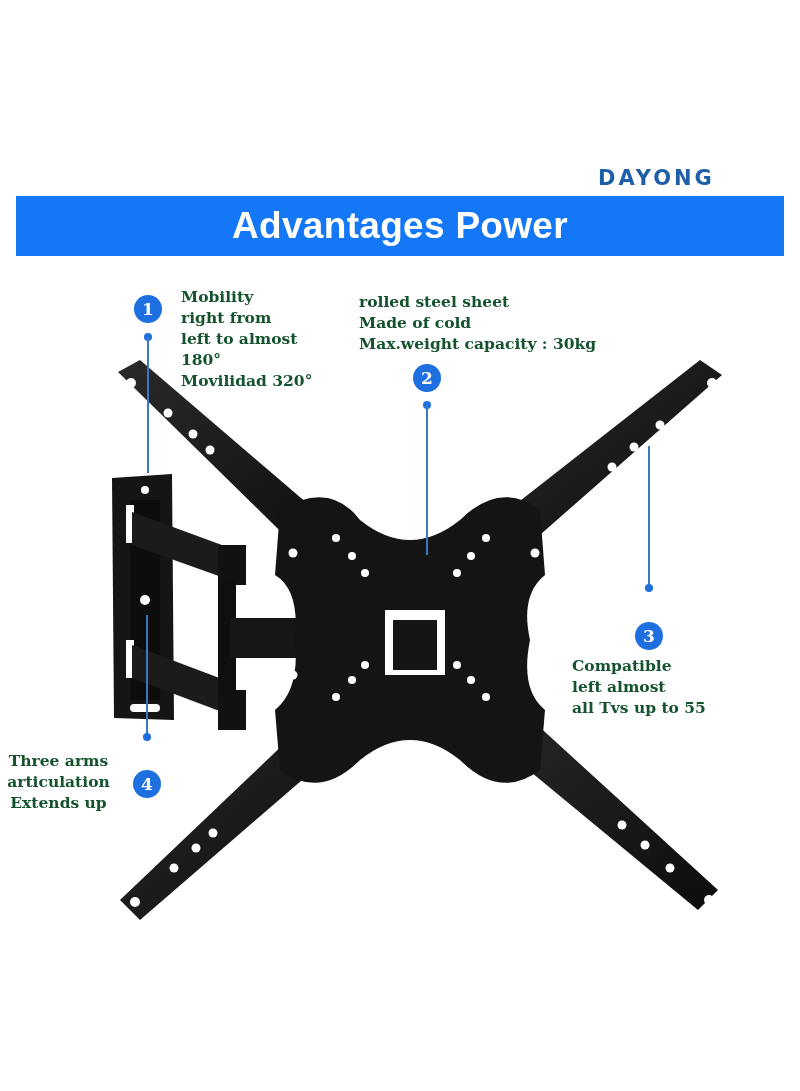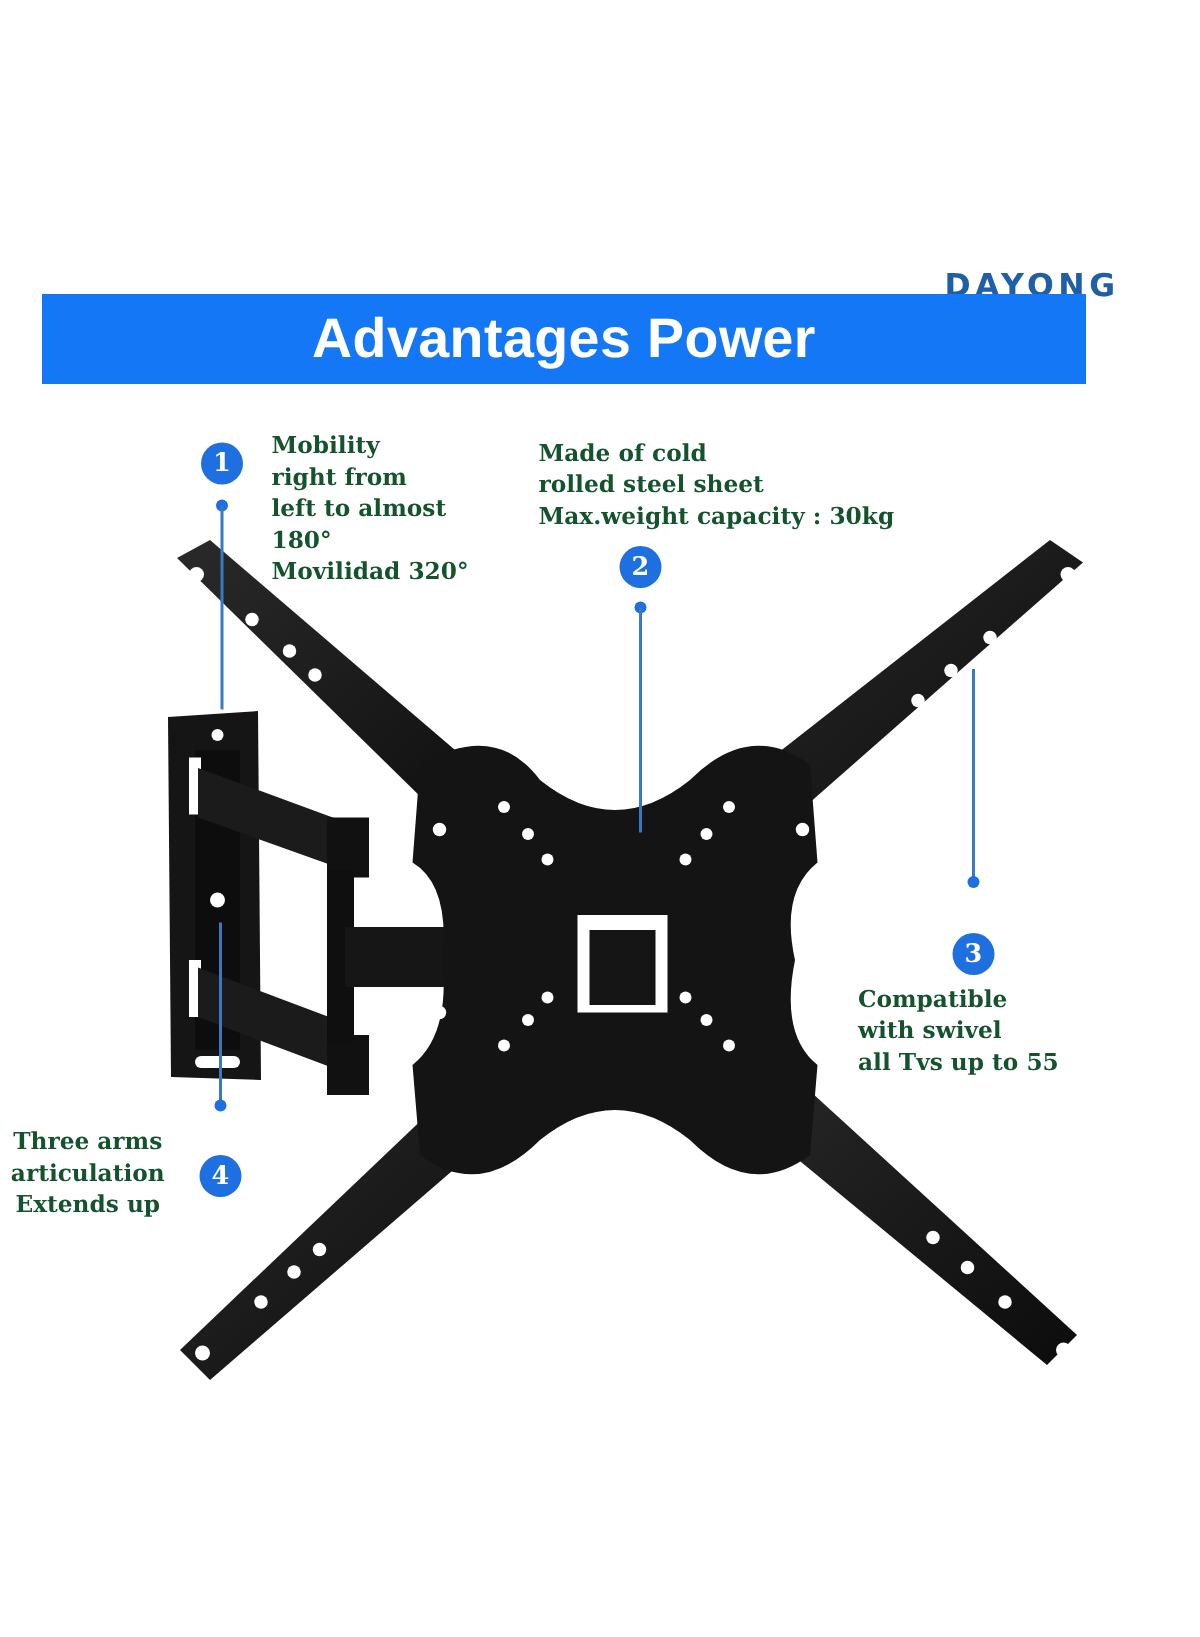--- a/index.html
+++ b/index.html
@@ -1,23 +1,23 @@
 <!DOCTYPE html>
 <html><head>
   <meta charset="utf-8">
   <style>
     html, body { margin: 0; padding: 0; background: #ffffff; }
     body { width: 800px; height: 1091px; position: relative; overflow: hidden; font-family: "DejaVu Serif", serif; }
     .brand {
-      position: absolute; left: 598px; top: 178px; width: 180px;
+      position: absolute; left: 598px; top: 166px; width: 180px;
       color: #1f5fa8; font-family: "DejaVu Sans", sans-serif; font-weight: bold;
-      font-size: 21px; letter-spacing: 3px; text-align: center;
+      font-size: 21px; letter-spacing: 3px; text-align: left;
     }
     .banner {
-      position: absolute; left: 28px; top: 196px; width: 696px; height: 60px;
+      position: absolute; left: 16px; top: 196px; width: 768px; height: 60px;
       background: #1477f6;
       display: flex; align-items: center; justify-content: center; text-align: right;
     }
     .banner-title {
       color: #ffffff; font-family: "Liberation Sans", sans-serif; font-weight: bold;
       font-size: 37px; letter-spacing: 0.3px;
     }
     .product { position: absolute; left: 0; top: 0; width: 800px; height: 1091px; }
     .badge {
       position: absolute; width: 28px; height: 28px; border-radius: 50%;
@@ -123,34 +123,34 @@
 <div class="leader" style="left:147px; top:337px; height:136px;"></div>
 <div class="callout" style="left:181px; top:286px;">
   <div>Mobility</div>
   <div>right from</div>
   <div>left to almost</div>
   <div>180°</div>
   <div>Movilidad 320°</div>
 </div>
 
 <div class="callout" style="left:359px; top:291px;">
+  <div>rolled steel sheet</div>
   <div>Made of cold</div>
-  <div>rolled steel sheet</div>
   <div>Max.weight capacity : 30kg</div>
 </div>
 <div class="badge" style="left:413px; top:364px;">2</div>
 <div class="dot" style="left:423px; top:401px;"></div>
 <div class="leader" style="left:426px; top:405px; height:150px;"></div>
 
 <div class="leader" style="left:648px; top:446px; height:140px;"></div>
 <div class="dot" style="left:645px; top:584px;"></div>
 <div class="badge" style="left:635px; top:622px;">3</div>
 <div class="callout" style="left:572px; top:655px;">
   <div>Compatible</div>
-  <div>with swivel</div>
+  <div>left almost</div>
   <div>all Tvs up to 55</div>
 </div>
 
 <div class="leader" style="left:146px; top:615px; height:120px;"></div>
 <div class="dot" style="left:143px; top:733px;"></div>
 <div class="badge" style="left:133px; top:770px;">4</div>
 <div class="callout right" style="left:0px; width:117px; top:750px;">
   <div>Three arms</div>
   <div>articulation</div>
   <div>Extends up</div>

